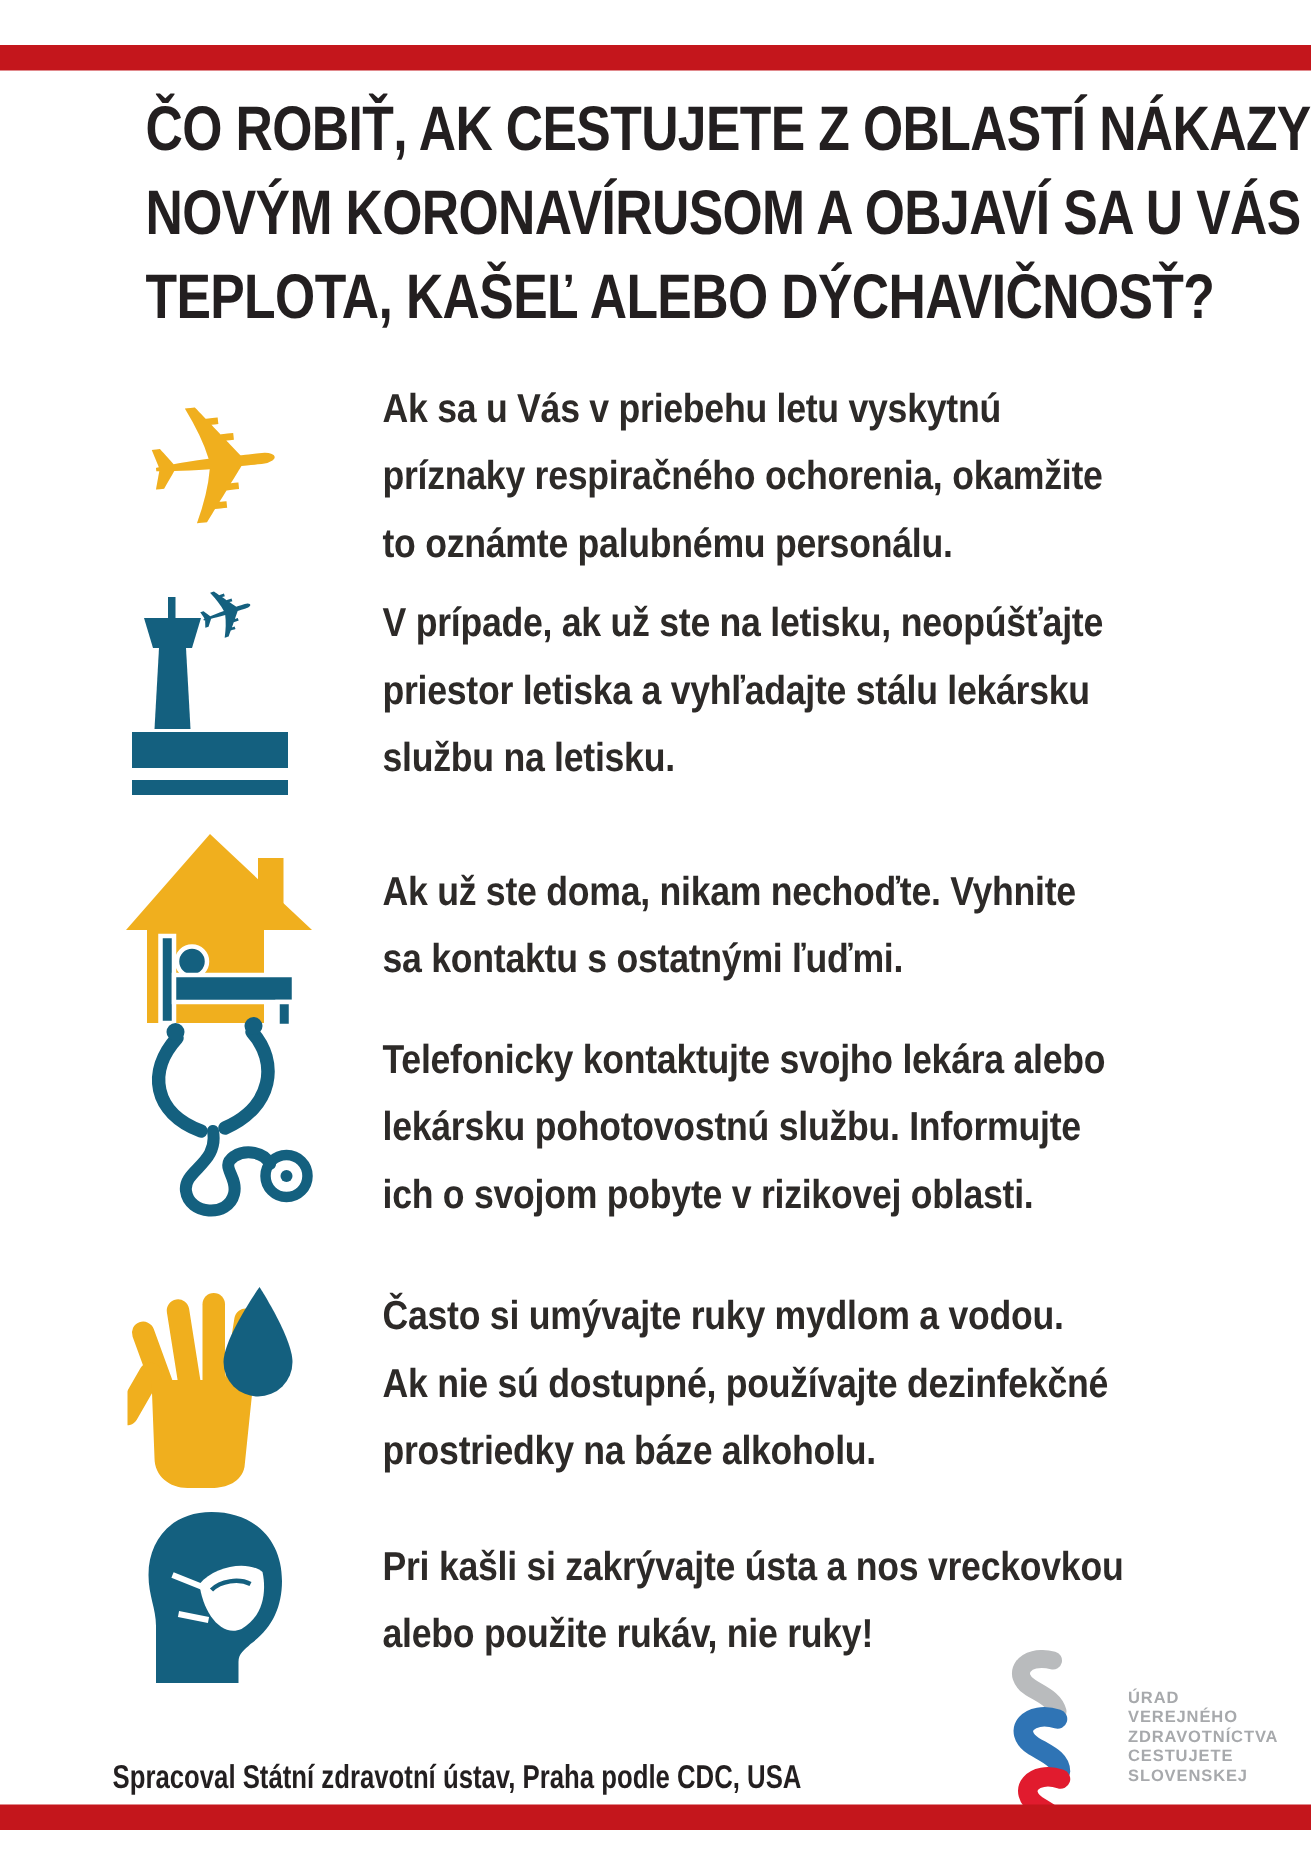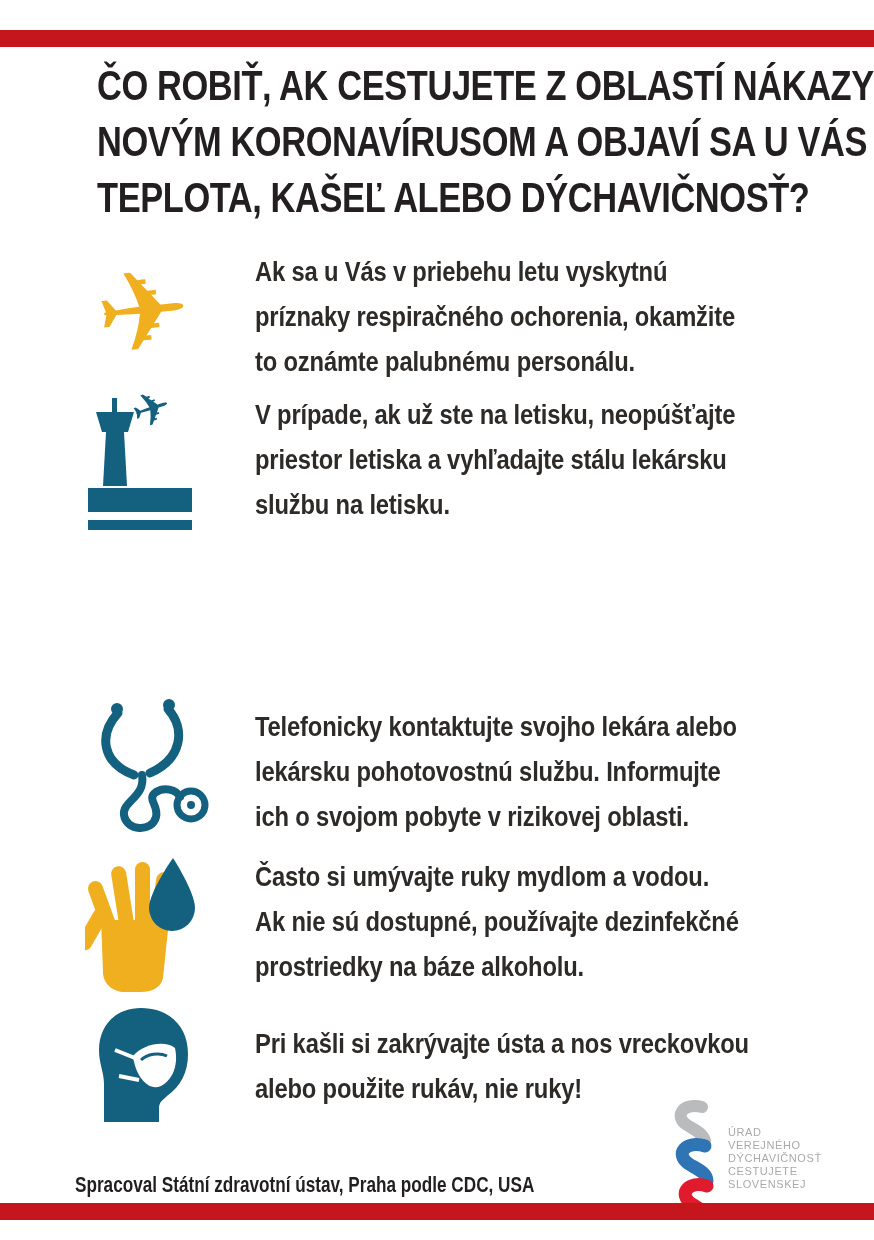--- a/index.html
+++ b/index.html
@@ -45,22 +45,22 @@
 
   .footer-text{
     position:absolute;left:75px;top:1172px;
     font-size:22px;font-weight:bold;color:#231f20;
     white-space:nowrap;transform:scaleX(0.78);transform-origin:0 0;
   }
 
   .logo{position:absolute;left:666px;top:1100px;width:200px;height:120px;}
   .logo-ribbon{position:absolute;left:0;top:0;}
   .logo-text{
-    position:absolute;left:62px;top:26px;
-    font-size:11px;font-weight:normal;line-height:13px;
+    position:absolute;left:86px;top:26px;
+    font-size:11px;font-weight:bold;line-height:13px;
     color:#a7a9ac;letter-spacing:0.6px;white-space:nowrap;
   }
 </style>
 </head>
 <body>
 
 <div class="poster">
 
   <div class="bar bar-top"></div>
 
@@ -92,22 +92,39 @@
       </svg>
       <span class="small-plane">✈</span>
     </div>
     <div class="row-text">
       <div>V prípade, ak už ste na letisku, neopúšťajte</div>
       <div>priestor letiska a vyhľadajte stálu lekársku</div>
       <div>službu na letisku.</div>
     </div>
   </div>
 
-
-  <div class="row" style="top:705px;height:150px;">
+  <div class="row" style="top:572px;height:130px;">
+    <div class="icon-box" style="left:84px;top:-16px;width:124px;height:132px;">
+      <svg width="124" height="132" viewBox="0 0 124 132">
+        <polygon points="56,0 124,64 0,64" fill="#f0af1e"></polygon>
+        <rect x="88" y="16" width="17" height="34" fill="#f0af1e"></rect>
+        <rect x="14" y="64" width="78" height="62" fill="#f0af1e"></rect>
+        <rect x="23" y="68" width="9" height="58" fill="#14607f" stroke="#ffffff" stroke-width="3"></rect>
+        <circle cx="44" cy="85" r="10" fill="#14607f" stroke="#ffffff" stroke-width="3"></circle>
+        <rect x="32" y="94" width="80" height="18" fill="#14607f" stroke="#ffffff" stroke-width="3"></rect>
+        <rect x="101" y="112" width="9" height="16" fill="#14607f" stroke="#ffffff" stroke-width="3"></rect>
+      </svg>
+    </div>
+    <div class="row-text">
+      <div>Ak už ste doma, nikam nechoďte. Vyhnite</div>
+      <div>sa kontaktu s ostatnými ľuďmi.</div>
+    </div>
+  </div>
+
+  <div class="row" style="top:684px;height:150px;">
     <div class="icon-box" style="left:88px;top:-8px;width:130px;height:142px;">
       <svg width="130" height="142" viewBox="0 0 130 142">
         <g stroke="#14607f" fill="none" stroke-linecap="round">
           <path d="M30,16 C10,38 14,66 46,78" stroke-width="9"></path>
           <path d="M80,12 C98,32 94,62 62,76" stroke-width="9"></path>
           <path d="M54,78 C58,100 34,104 36,118 C38,134 64,136 68,120 C71,108 58,102 68,95 C76,90 88,92 92,100" stroke-width="8"></path>
           <circle cx="103" cy="108" r="14" stroke-width="7"></circle>
         </g>
         <circle cx="103" cy="108" r="4" fill="#14607f"></circle>
         <circle cx="29" cy="12" r="6" fill="#14607f"></circle>
@@ -164,21 +181,21 @@
     <svg class="logo-ribbon" width="52" height="120" viewBox="0 0 52 120">
       <g fill="none" stroke-linecap="round">
         <path d="M36,7 C16,2 8,17 21,25 C29,30 37,33 39,41" stroke="#b9bbbd" stroke-width="12"></path>
         <path d="M39,46 C20,40 8,54 23,64 C33,70 41,73 41,81" stroke="#2f74b5" stroke-width="13"></path>
         <path d="M41,86 C23,80 11,94 26,104 C34,109 40,111 37,118" stroke="#e11b2e" stroke-width="13"></path>
       </g>
     </svg>
     <div class="logo-text">
       <div>ÚRAD</div>
       <div>VEREJNÉHO</div>
-      <div>DÝCHAVIČNOSŤ</div>
+      <div>ZDRAVOTNÍCTVA</div>
       <div>CESTUJETE</div>
       <div>SLOVENSKEJ</div>
     </div>
   </div>
 
   <div class="bar bar-bottom"></div>
 
 </div>
 
 </body></html>

